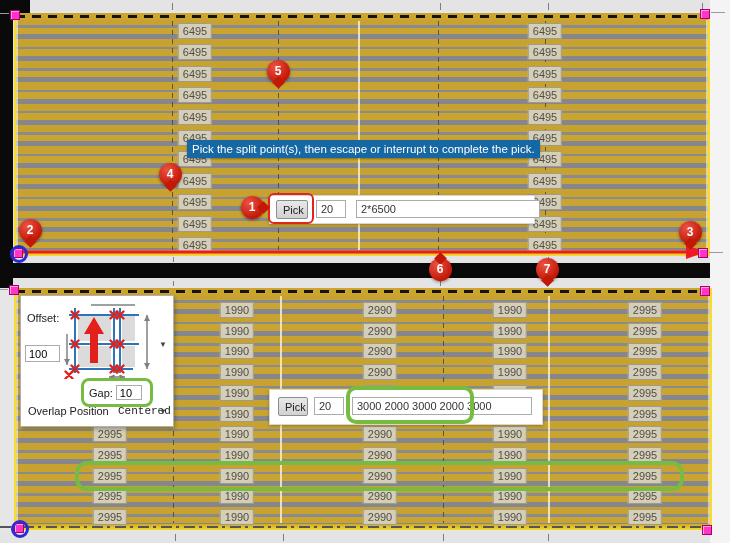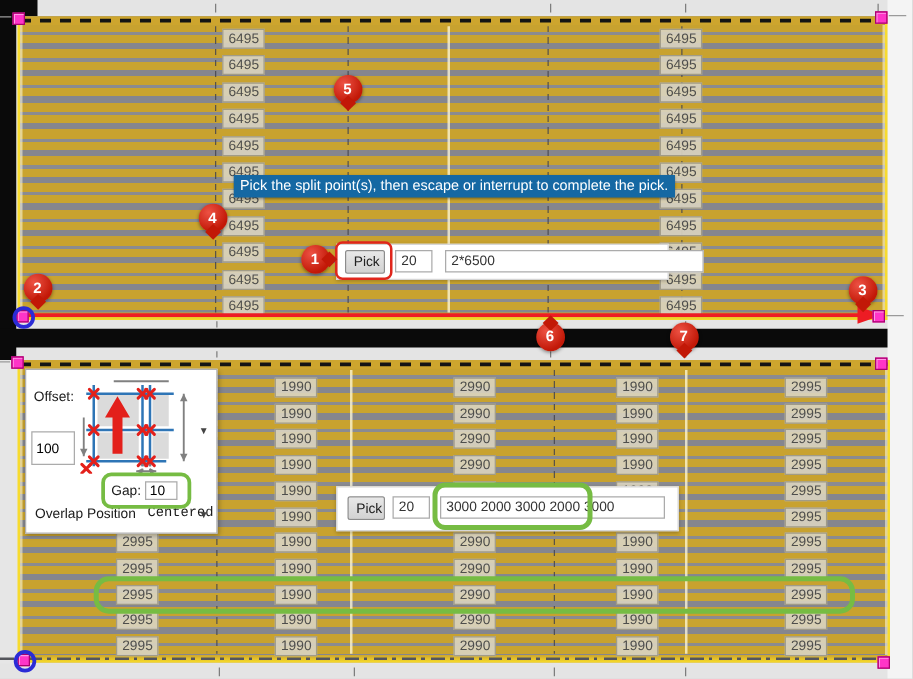--- a/index.html
+++ b/index.html
@@ -189,21 +189,21 @@
   <div class="dashdot" style="left:0;top:526px;width:710px;z-index:12;"></div>
 
   <svg id="arrow-svg" style="left:14px;top:244px;" width="694" height="17">
     <line x1="0" y1="8" x2="676" y2="8" stroke="#ED1C24" stroke-width="3"></line>
     <polygon points="672,1 692,8 672,15" fill="#ED1C24"></polygon>
   </svg>
 
   <div class="toolbar" style="left:269px;top:195px;width:264px;height:27px;">
     <button class="pick-btn" style="left:6px;top:4px;width:32px;height:19px;">Pick</button>
     <input class="tb-input" style="left: 46px; top: 4px; width: 30px;" value="20">
-    <input class="tb-input" style="left: 86px; top: 4px; width: 207px;" value="2*6500">
+    <input class="tb-input" style="left: 86px; top: 4px; width: 184px;" value="2*6500">
   </div>
   <div class="ring-red" style="left:268px;top:193px;width:42px;height:27px;"></div>
 
   <div class="toolbar" style="left:269px;top:389px;width:272px;height:34px;">
     <button class="pick-btn" style="left:8px;top:7px;width:30px;height:19px;">Pick</button>
     <input class="tb-input" style="left: 44px; top: 7px; width: 30px;" value="20">
     <input class="tb-input" style="left: 82px; top: 7px; width: 180px;" value="3000 2000 3000 2000 3000">
   </div>
   <div class="ring-green" style="left:346px;top:386px;width:120px;height:30px;"></div>
 
@@ -248,21 +248,21 @@
         <path d="M49.5 39.5 l7 7 M56.5 39.5 l-7 7"></path>
         <path d="M55.5 39.5 l7 7 M62.5 39.5 l-7 7"></path>
         <path d="M10.5 64.5 l7 7 M17.5 64.5 l-7 7"></path>
         <path d="M49.5 64.5 l7 7 M56.5 64.5 l-7 7"></path>
         <path d="M55.5 64.5 l7 7 M62.5 64.5 l-7 7"></path>
         <path d="M4.5 70.5 l7 7 M11.5 70.5 l-7 7"></path>
       </g>
     </svg>
     <span class="combo-arrow" style="left:138px;top:44px;">▼</span>
     <div class="lbl" style="left:6px;top:16px;">Offset:</div>
-    <input style="left: 4px; top: 49px; width: 35px; height: 27px;" value="100">
+    <input style="left: 4px; top: 49px; width: 35px; height: 17px;" value="100">
     <div class="gap-ring">
       <span>Gap:</span>
       <input value="10" style="">
     </div>
     <div class="lbl" style="left:7px;top:109px;text-align:right;">Overlap Position</div>
     <div class="lbl" style="left:97px;top:109px;font-family:Liberation Mono, monospace;">Centered</div>
     <span class="combo-arrow" style="left:138px;top:111px;">▼</span>
   </div>
 
   <div class="tooltip" style="left:187px;top:140px;">Pick the split point(s), then escape or interrupt to complete the pick.</div>

